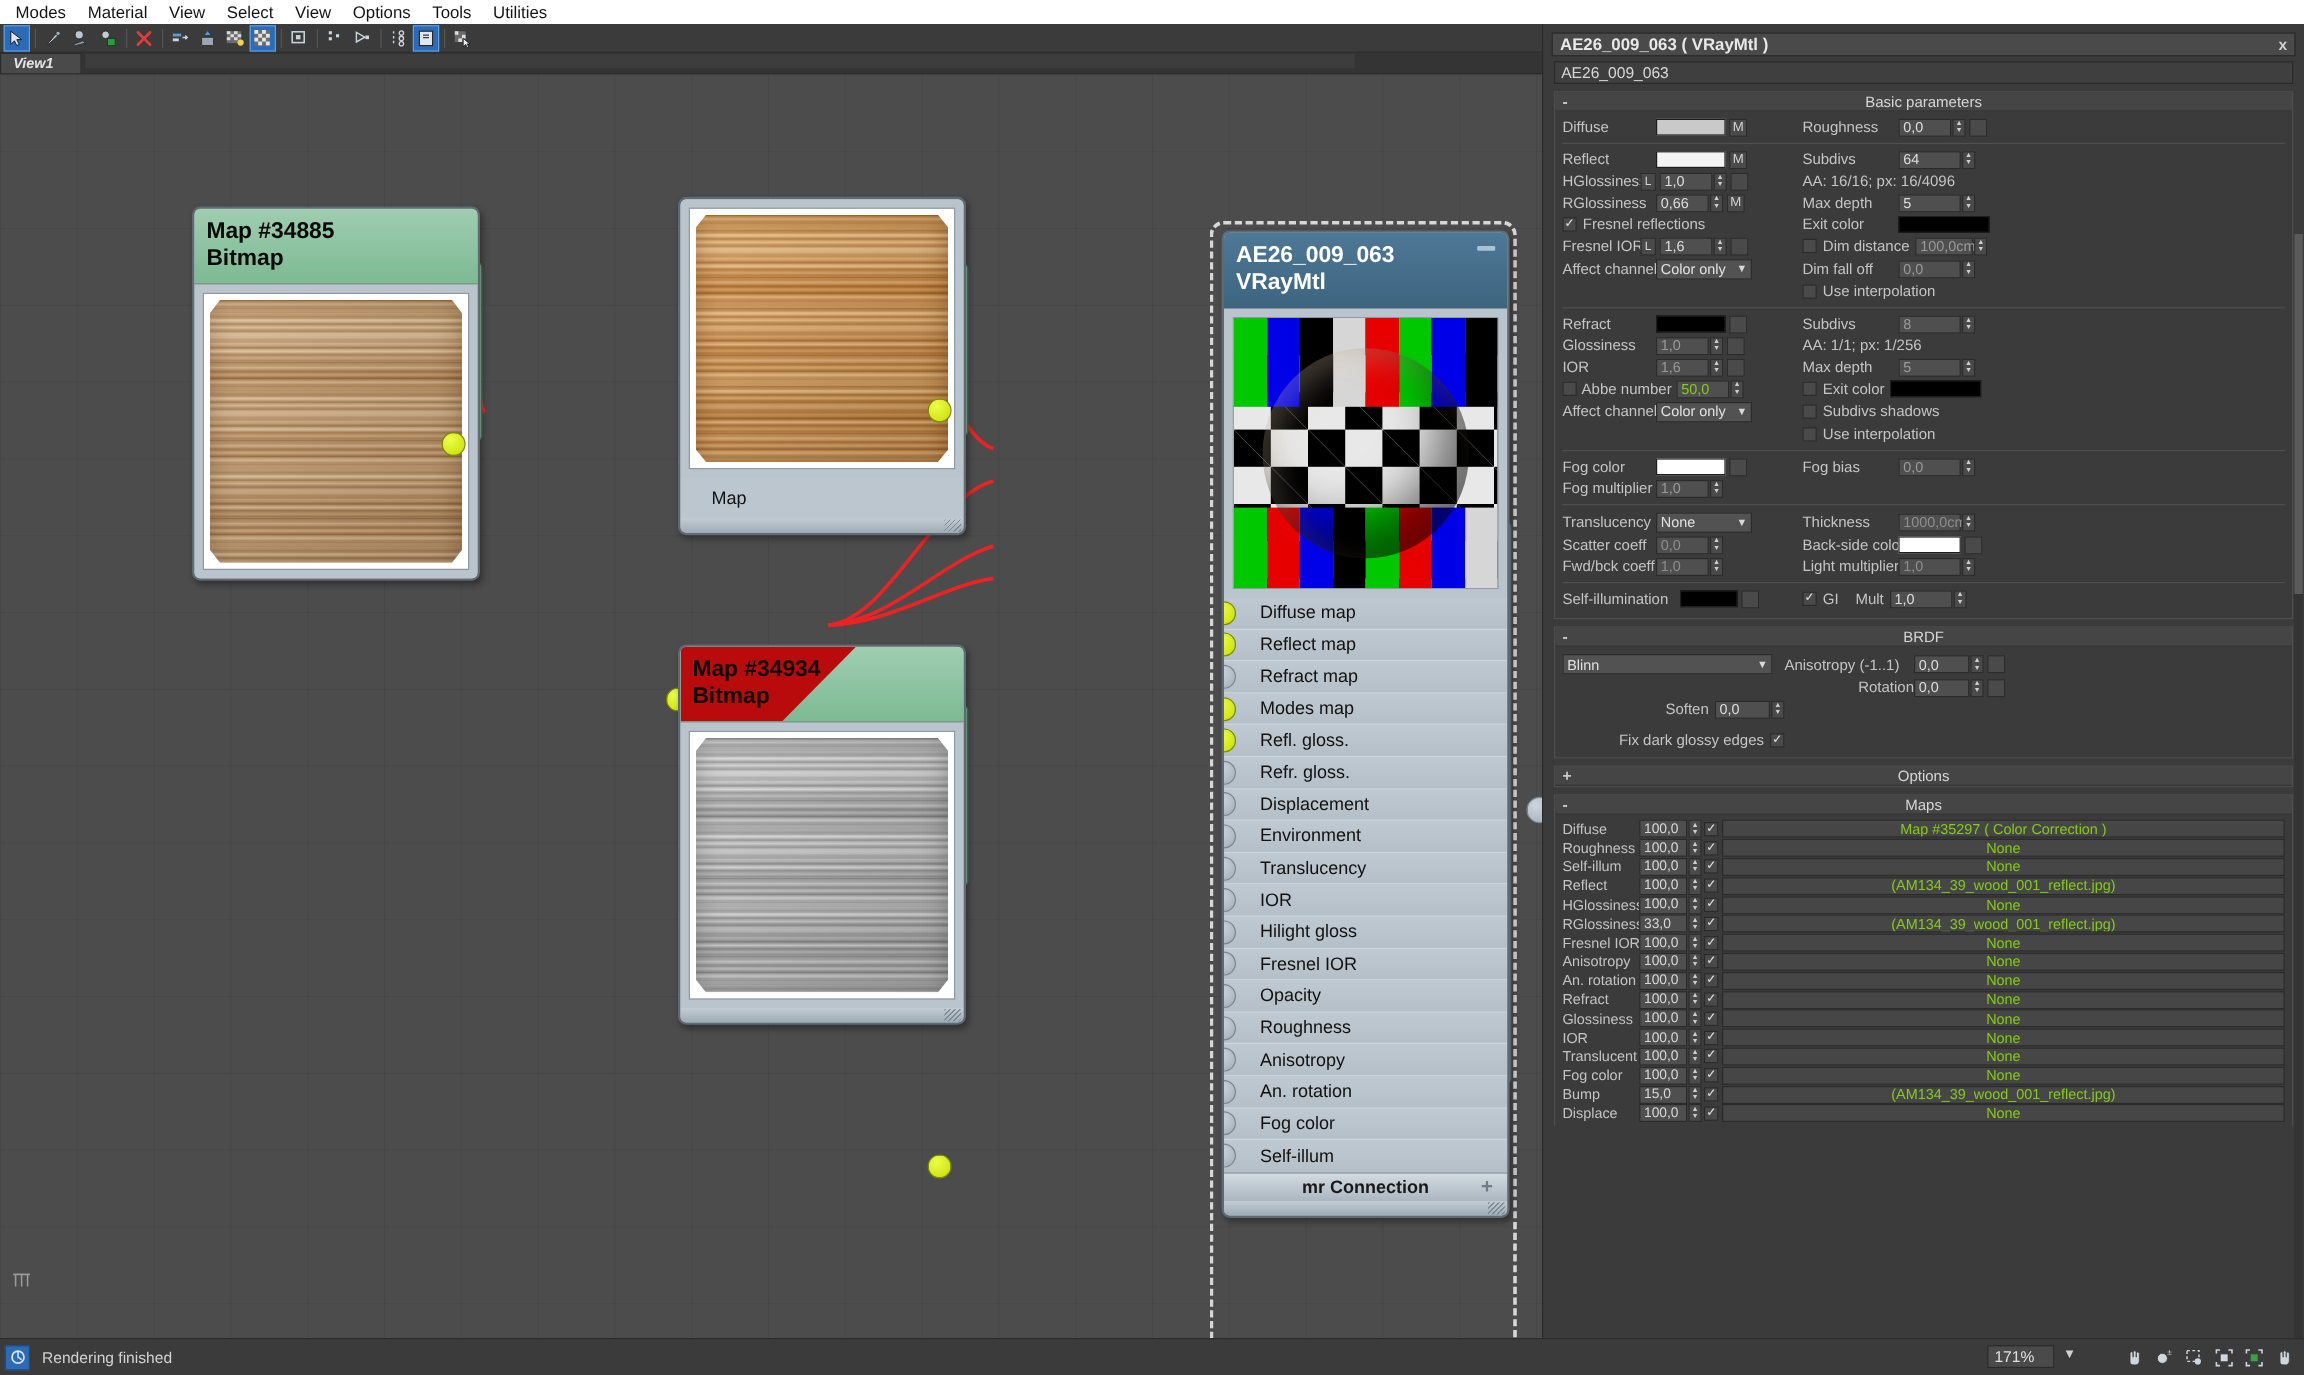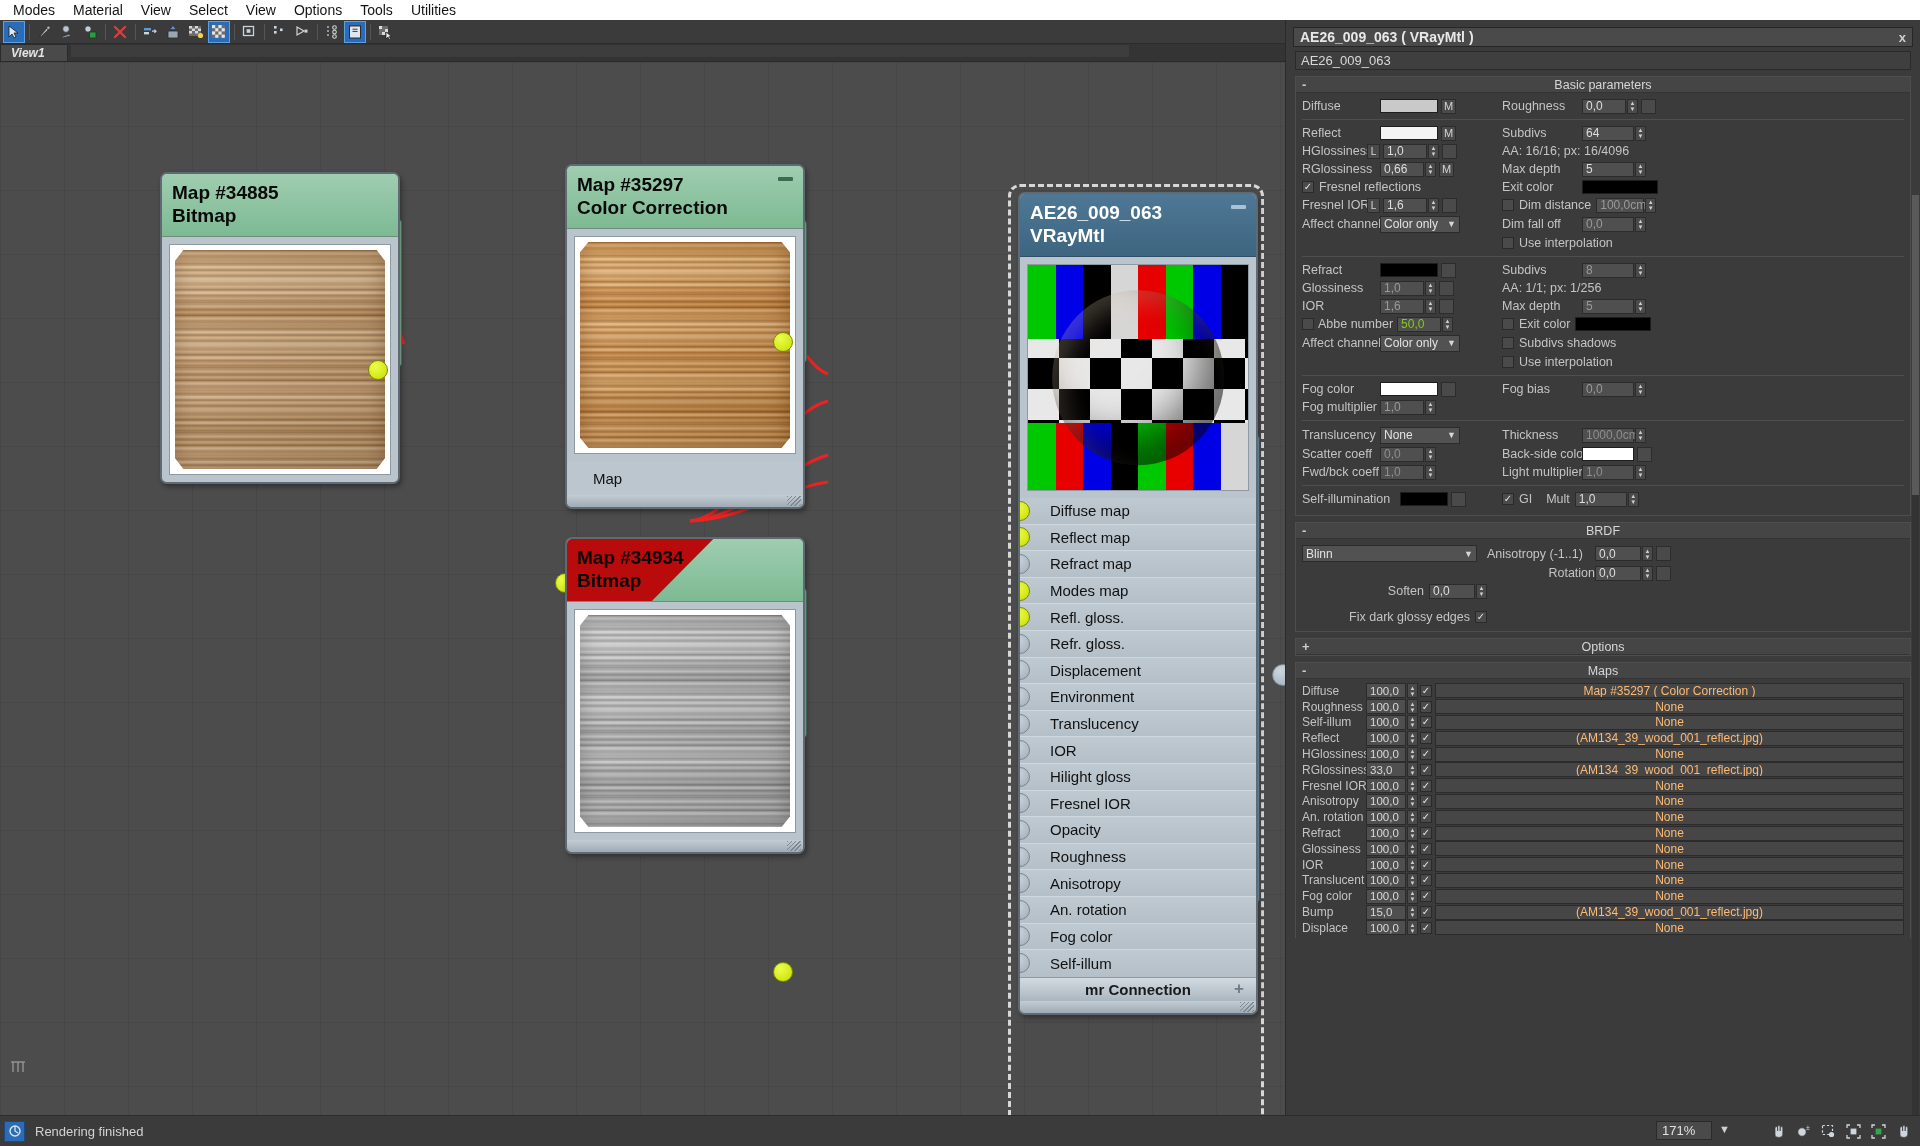--- a/index.html
+++ b/index.html
@@ -334,21 +334,21 @@
   .map-row { display:flex; align-items:center; height: 15.8px; }
   .map-lbl { width: 64px; font-size: 12px; color:#c3c3c3; white-space:nowrap; }
   .map-amt {
     width: 40px; height: 15px; background:#4f4f4f; border:1px solid #2b2b2b;
     font-size:11.5px; color:#d8d8d8; display:flex; align-items:center;
     padding-left:3px;
   }
   .map-cb { margin: 0 3px 0 2px; }
   .map-btn {
     flex:1; height: 15px; background:#464646; border:1px solid #2b2b2b;
-    font-size: 12px; color:#fdba74;
+    font-size: 12px; color:#84cc16;
     display:flex; align-items:center; justify-content:center;
     overflow:hidden; white-space:nowrap;
   }
   .rp-scroll {
     position:absolute; right:1px; top:175px; width:7px; height:940px;
     background:#333;
   }
   .rp-scroll .thumbbar {
     position:absolute; left:0; top:0; width:7px; height:300px; background:#5a5a5a;
   }
@@ -555,25 +555,20 @@
             </div>
           </div>
         </div>
       </div>
       <div class="sock on" style="left:208px; top:188px;"></div>
     </div>
 
     <div class="node" style="left:565px; top:102px; width:240px;">
       <div class="out-tab" style="left:226px; top:55px; height:145px;"></div>
       <div class="node-body" style="width:240px;">
-        <div class="node-title">
-          <div class="t1">Map #35297</div>
-          <div class="t2">Color Correction</div>
-          <div class="minus"></div>
-        </div>
         <div class="thumb-wrap" style="height:232px;">
           <div class="thumb" style="height:100%;">
             <div class="thumb-pad" style="height:100%;">
               <div class="corner-cut" style="position:relative;height:100%;">
                 <div class="wood cc"></div>
               </div>
             </div>
           </div>
         </div>
         <div class="slot" style="height:34px; padding-left:26px; border-bottom:none; background:#bcc6ce;">

